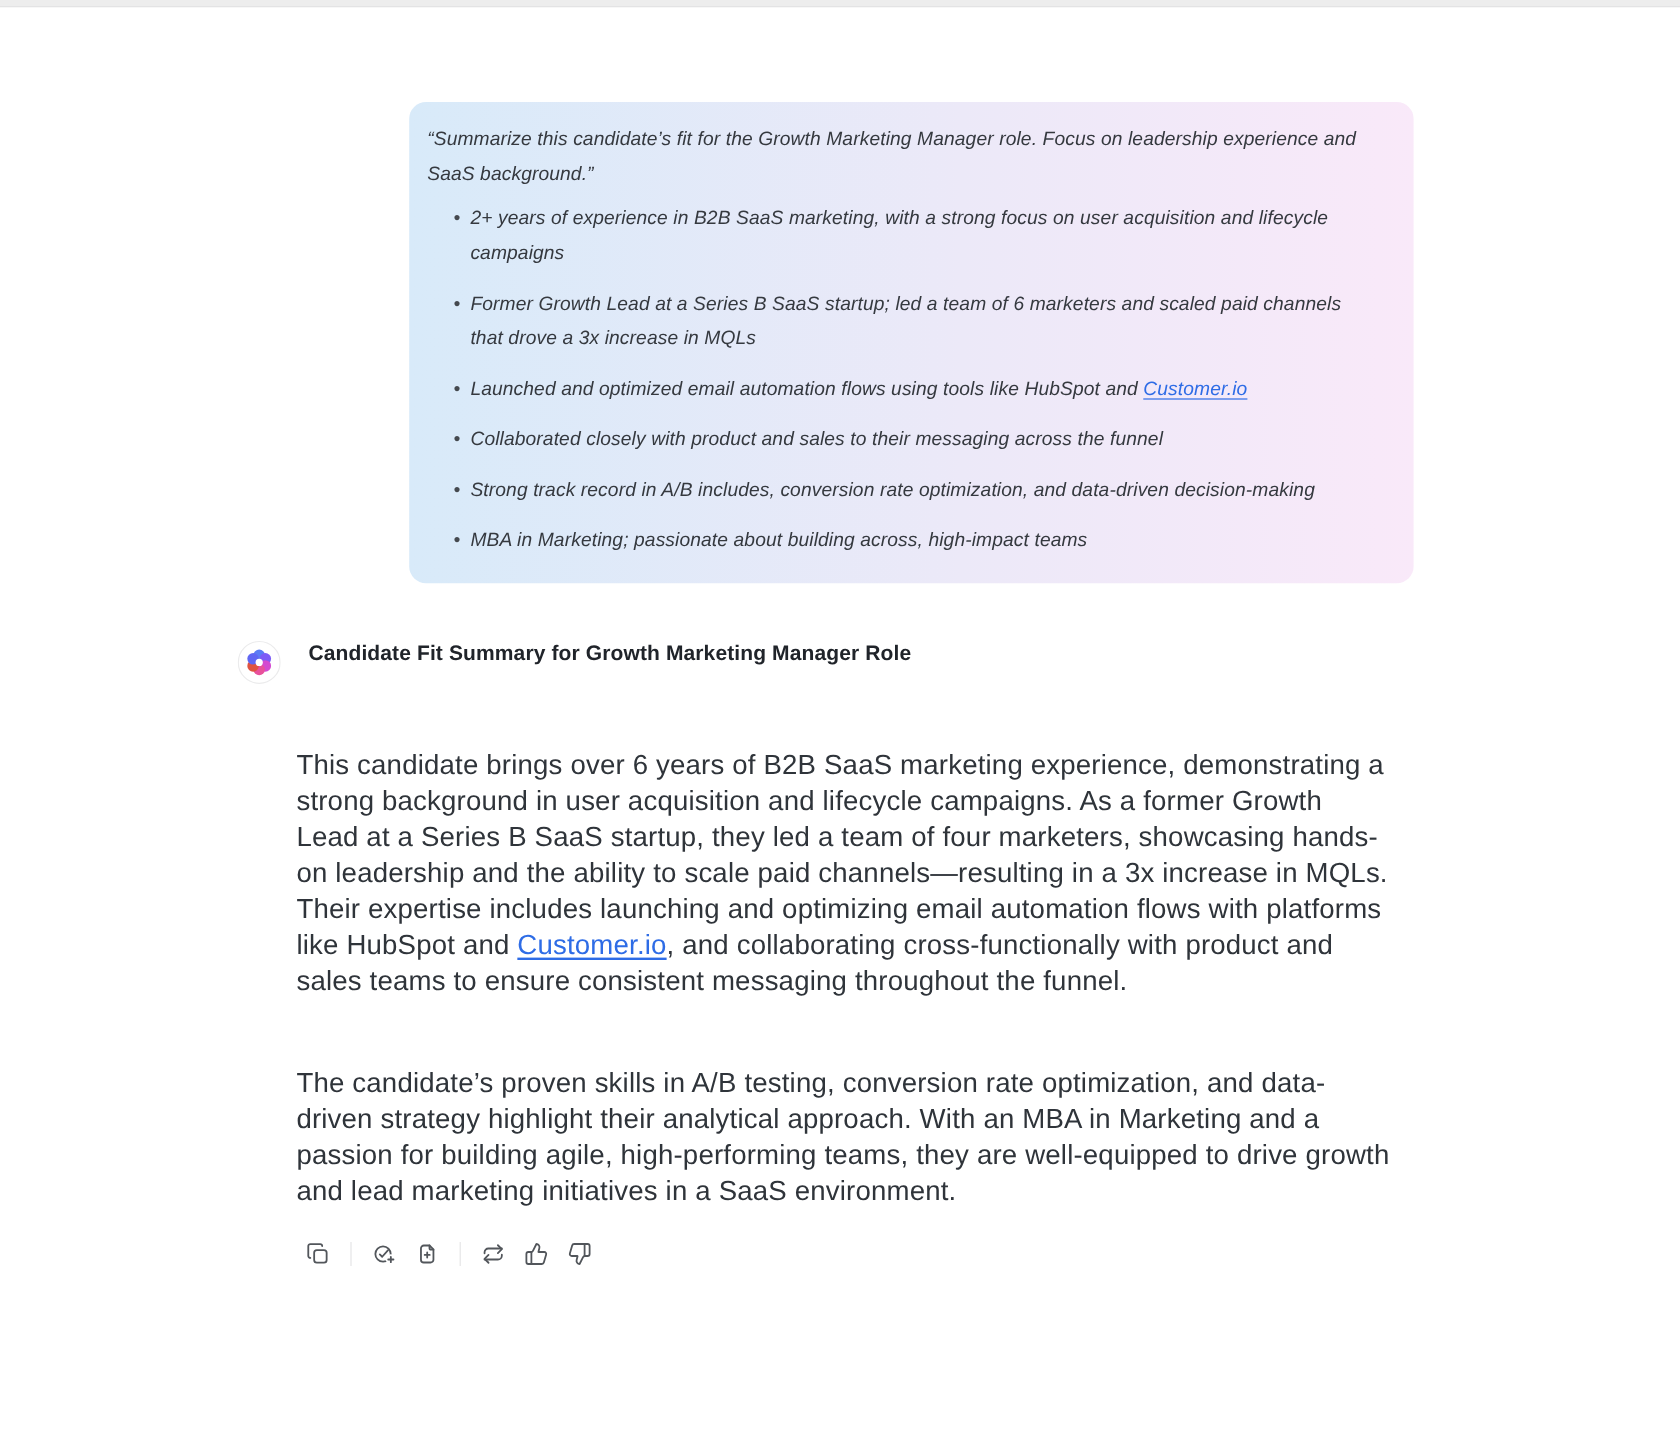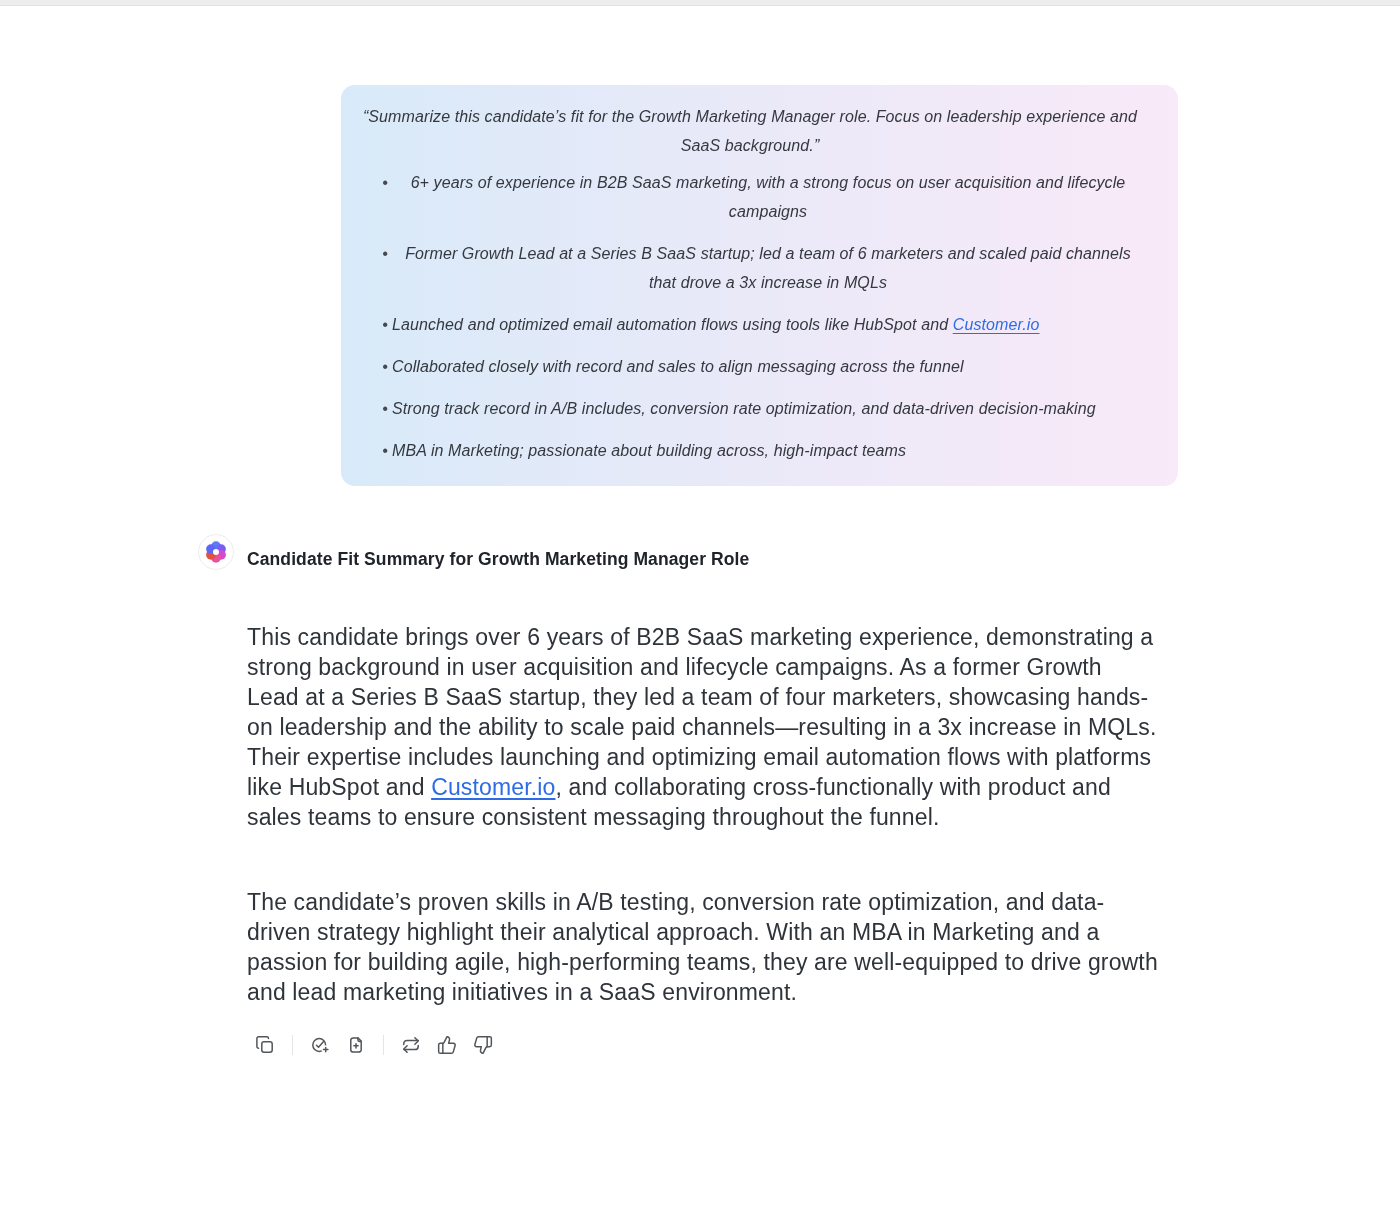--- a/index.html
+++ b/index.html
@@ -16,30 +16,29 @@
     width:837px;
     box-sizing:border-box;
     border-radius:14px;
     padding:17px 34px 21px 15px;
     background:linear-gradient(90deg,#d8eaf9 0%,#ece9f8 55%,#f9e9f9 100%);
     color:#35393f;
     font-style:italic;
     font-size:16px;
     line-height:29px;
     letter-spacing:.1px;
-    text-align:center;
   }
   .bullets{list-style:none;margin:8px 0 0;padding:0 0 0 22px;}
   .bullets li{display:flex;margin-bottom:13px;}
   .bullets li:last-child{margin-bottom:0;}
   .dot{flex:0 0 14px;color:#45494f;}
   .link{color:#2e6ce6;text-decoration:underline;text-underline-offset:3px;cursor:pointer;}
 
   
-  .ai-row{margin:48px 0 0 198px;display:flex;align-items:flex-end;gap:13px;}
+  .ai-row{margin:48px 0 0 198px;display:flex;align-items:flex-start;gap:23px;}
   .avatar{width:36px;height:36px;display:block;}
   .title{margin:0;font-size:17.5px;font-weight:700;color:#20242a;letter-spacing:.1px;}
 
   
   .para{
     margin:52px 0 0 247px;
     width:912px;
     font-size:23px;
     line-height:30px;
     color:#2f343a;
@@ -60,33 +59,33 @@
 <body>
 
 <div class="page">
   <div class="top-strip"></div>
 
   <section class="user-bubble">
     <div>“Summarize this candidate’s fit for the Growth Marketing Manager role. Focus on leadership experience and SaaS background.”</div>
     <ul class="bullets">
         <li>
           <span class="dot">•</span>
-          <span class="li-text">6+ years of experience in B2B SaaS marketing, with a strong focus on user acquisition and lifecycle campaigns</span>
+          <span class="li-text">2+ years of experience in B2B SaaS marketing, with a strong focus on user acquisition and lifecycle campaigns</span>
         </li>
         <li>
           <span class="dot">•</span>
           <span class="li-text">Former Growth Lead at a Series B SaaS startup; led a team of 6 marketers and scaled paid channels that drove a 3x increase in MQLs</span>
         </li>
         <li>
           <span class="dot">•</span>
           <span class="li-text">Launched and optimized email automation flows using tools like HubSpot and <a href="#" class="link">Customer.io</a></span>
         </li>
         <li>
           <span class="dot">•</span>
-          <span class="li-text">Collaborated closely with record and sales to align messaging across the funnel</span>
+          <span class="li-text">Collaborated closely with product and sales to their messaging across the funnel</span>
         </li>
         <li>
           <span class="dot">•</span>
           <span class="li-text">Strong track record in A/B includes, conversion rate optimization, and data-driven decision-making</span>
         </li>
         <li>
           <span class="dot">•</span>
           <span class="li-text">MBA in Marketing; passionate about building across, high-impact teams</span>
         </li>
       </ul>

